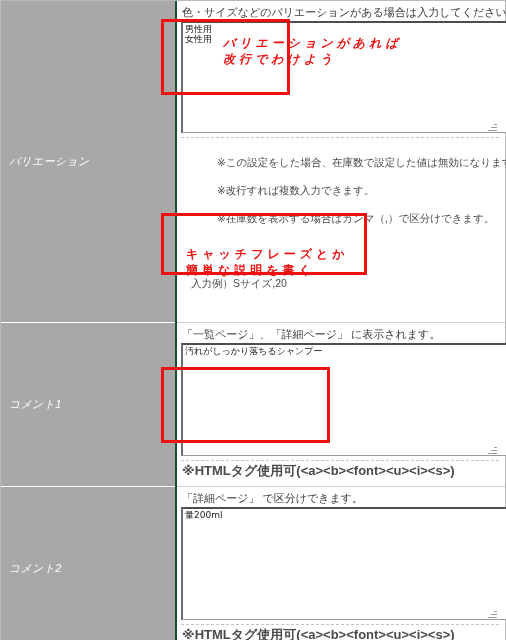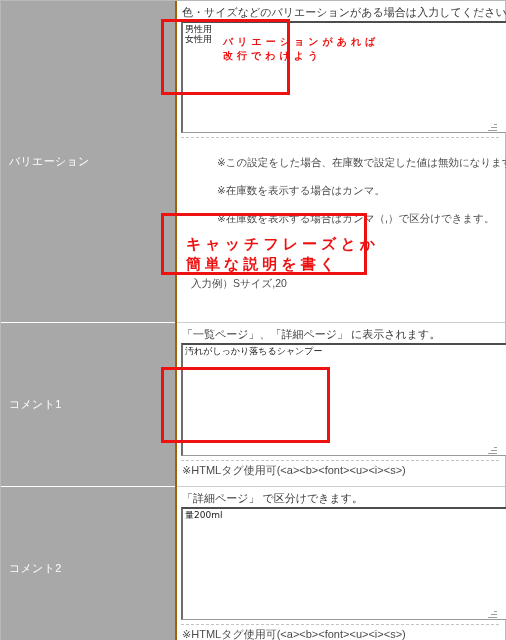--- a/index.html
+++ b/index.html
@@ -26,24 +26,25 @@
     table-layout:fixed;
   }
   .form-table tr{vertical-align:top;}
   .lbl-cell{
     width:158px;
     background:#a8a8a8;
     color:#ffffff;
     font-size:11px;
     padding:12px 8px;
     border-bottom:1px solid #ffffff;
-    border-right:2px solid #a16207;
+    border-right:2px solid #14532d;
     vertical-align:middle;
     letter-spacing:0.3px;
     white-space:nowrap;
+    font-style:italic;
   }
   .fld-cell{
     background:#ffffff;
     padding:4px 6px 4px 4px;
     border-bottom:1px solid #cfcfcf;
     position:relative;
   }
   .hint-top{
     font-size:11px;
     color:#3a3a3a;
@@ -91,25 +92,26 @@
   }
   .notes{
     font-size:10.5px;
     color:#4a4a4a;
     line-height:14px;
     white-space:pre;
     margin-left:1px;
   }
   .notes .indent{padding-left:9px;display:block;margin-top:23px;}
   .tagnote{
-    font-size:11px;
+    font-size:13px;
     color:#4a4a4a;
     line-height:13px;
     margin-left:1px;
     white-space:nowrap;
+    font-weight:bold;
   }
 
   
   .accent-cell{padding:6px 6px 4px 6px;}
   .acc-row{
     display:flex;
     align-items:center;
     height:17px;
   }
   .acc-row.first{height:18px;}
@@ -178,21 +180,21 @@
 女性用</textarea>
             <span class="grip">
                 <i></i>
                 <i></i>
                 <i></i>
               </span>
           </div>
           <div class="sep"></div>
           <div class="notes">
             <span>※この設定をした場合、在庫数で設定した値は無効になります。</span><br>
-            <span>※在庫数を表示する場合はカンマ。</span><br>
+            <span>※改行すれば複数入力できます。</span><br>
             <span>※在庫数を表示する場合はカンマ（,）で区分けできます。</span><br>
             <span class="indent">入力例）Sサイズ,20</span>
           </div>
         </td>
       </tr>
 
       <tr>
         <td class="lbl-cell">
           <span>コメント1</span>
         </td>
@@ -243,22 +245,22 @@
             </div>
           </div>
 
         </td>
       </tr>
 
     </tbody>
   </table>
 
   <div class="anno anno-box" style="left:160px;top:18px;width:123px;height:70px;"></div>
-  <div class="anno anno-text" style="left:222px;top:34px;font-size:10px;">バリエーションがあれば
+  <div class="anno anno-text" style="left:222px;top:34px;font-size:12px;font-style:italic;">バリエーションがあれば
 改行でわけよう</div>
 
   <div class="anno anno-box" style="left:160px;top:212px;width:200px;height:56px;"></div>
-  <div class="anno anno-text" style="left:185px;top:233px;font-size:15px;">キャッチフレーズとか
+  <div class="anno anno-text" style="left:185px;top:245px;font-size:12px;">キャッチフレーズとか
 簡単な説明を書く</div>
 
   <div class="anno anno-box" style="left:160px;top:366px;width:163px;height:70px;"></div>
 
 </div>
 
 </body></html>

